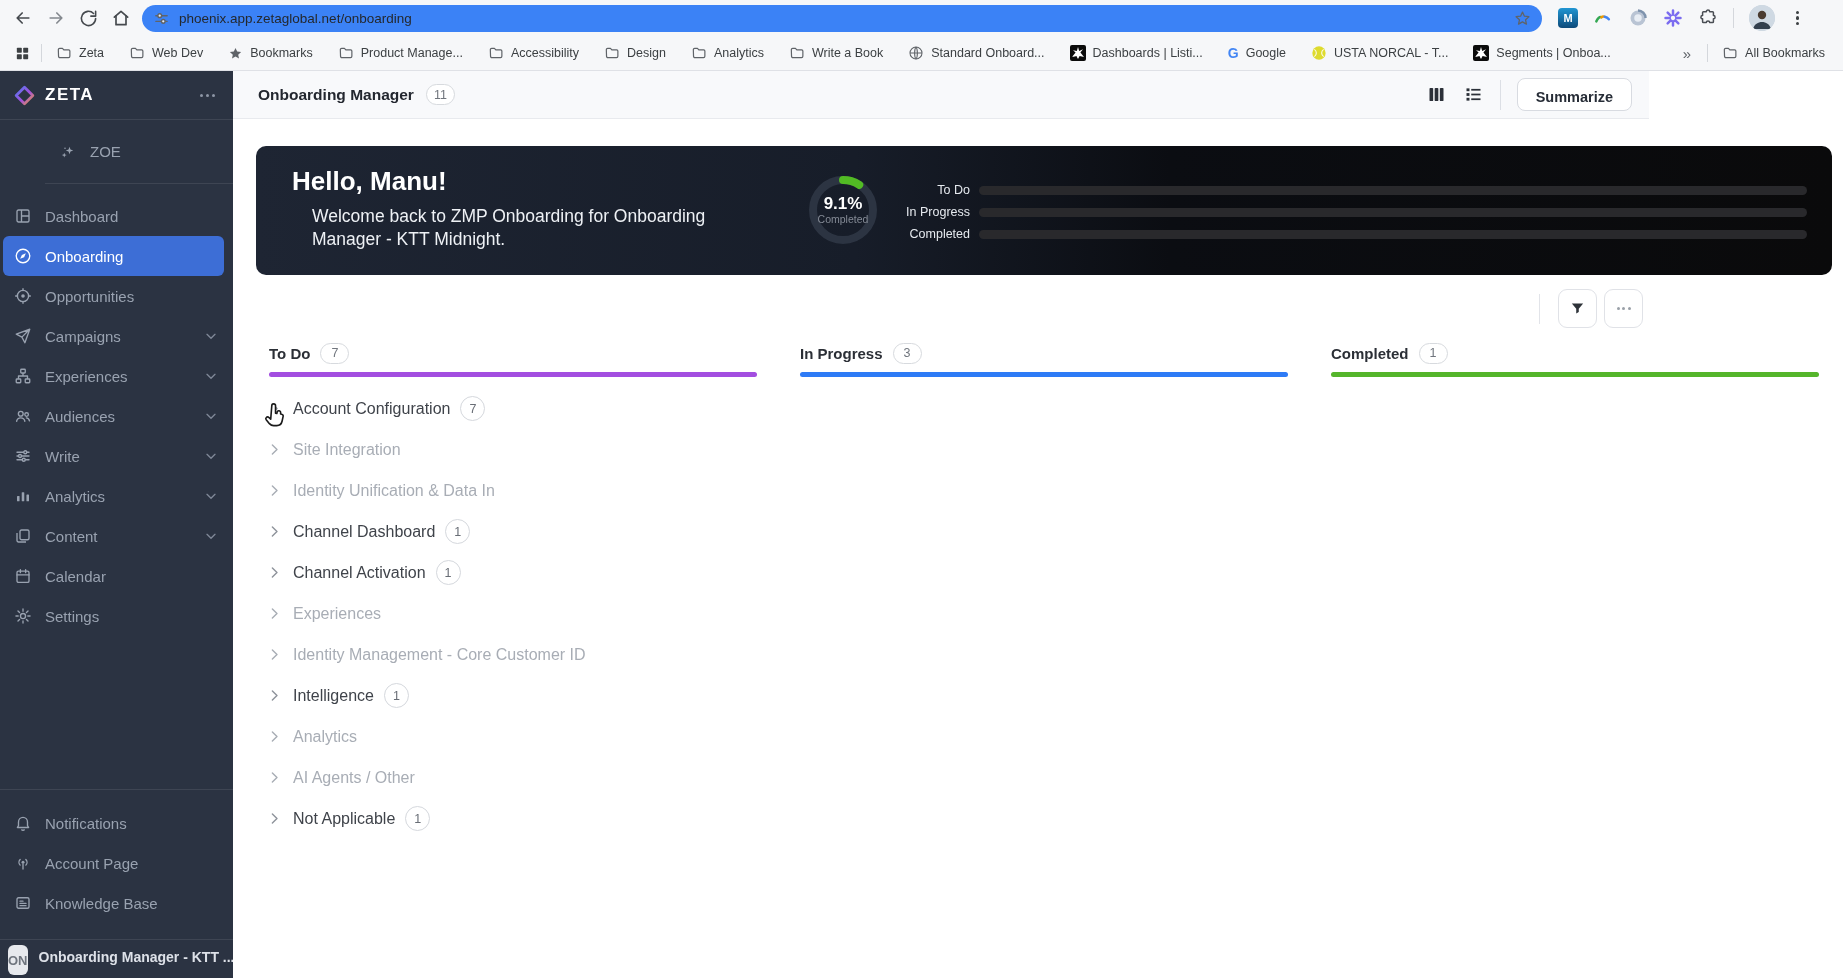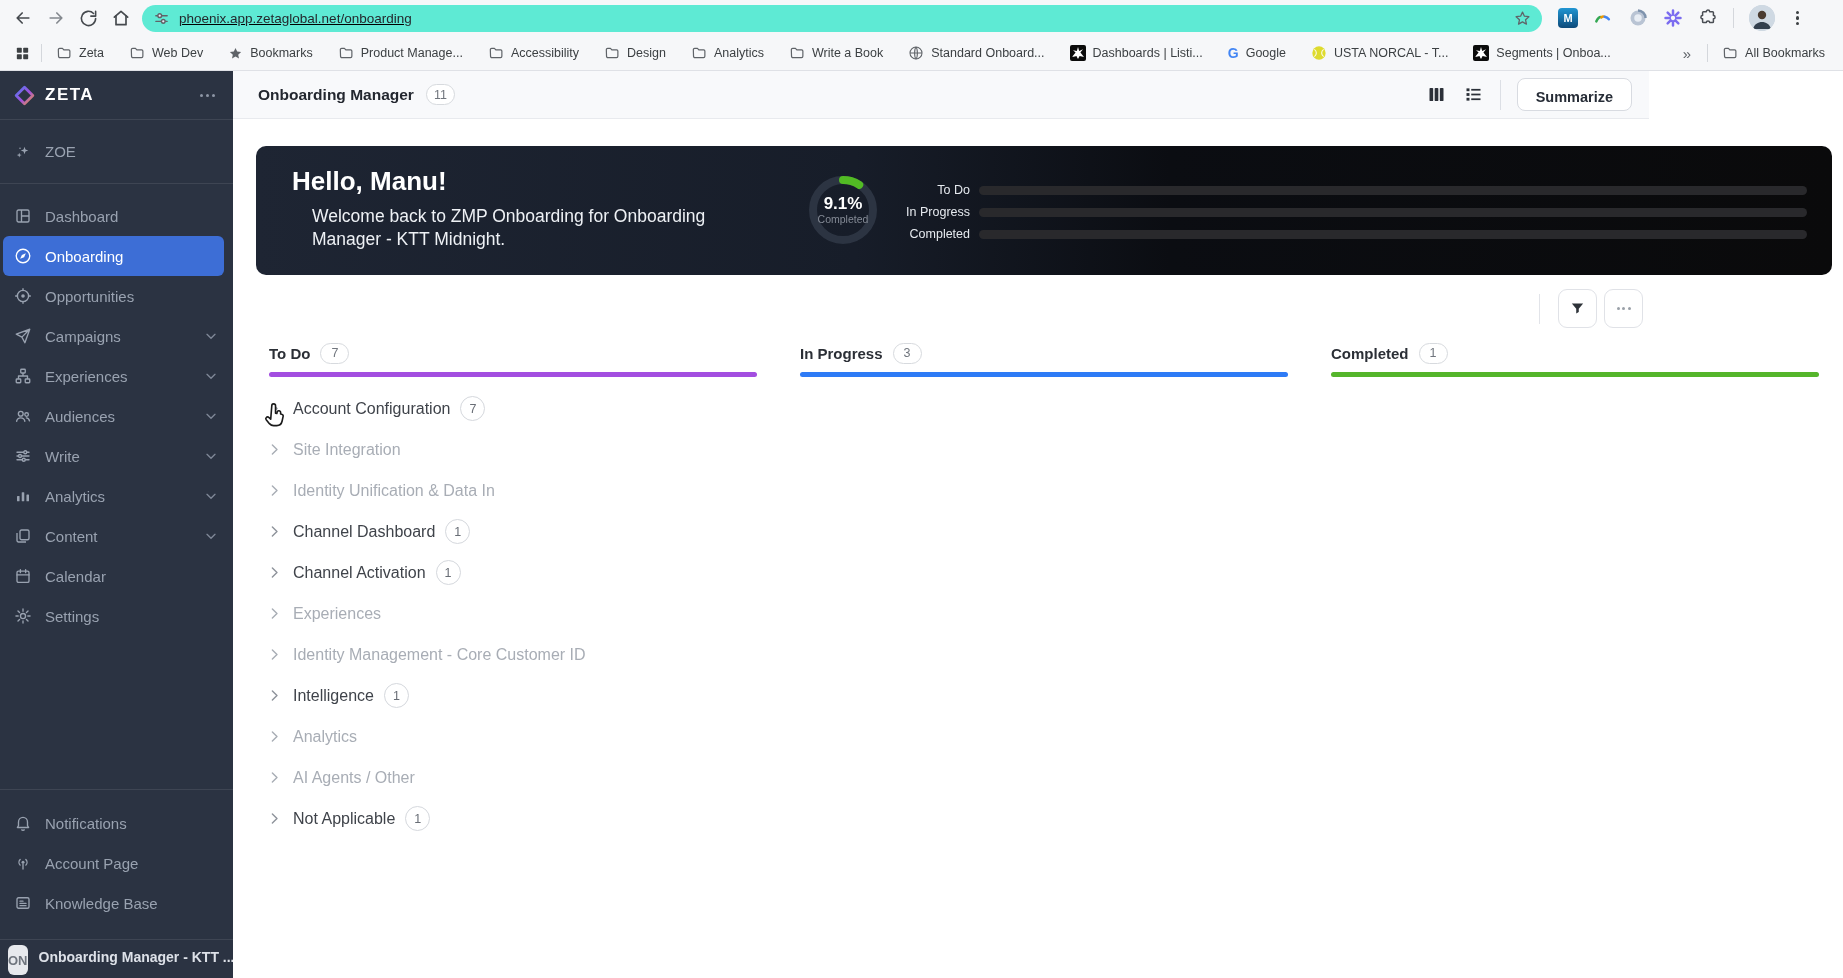--- a/index.html
+++ b/index.html
@@ -5,21 +5,21 @@
   html,body{margin:0;padding:0;}
   body{font-family:"Liberation Sans",sans-serif;background:#fff;}
   .screen{position:relative;width:1843px;height:978px;overflow:hidden;background:#fff;}
   svg{display:block;}
 
   
   .browser{position:absolute;top:0;left:0;width:1843px;height:71px;background:#f6f7f9;border-bottom:1px solid #dfe1e6;box-sizing:border-box;}
   .toolbar{height:36px;display:flex;align-items:center;}
   .nav-icons{display:flex;align-items:center;gap:13px;padding:0 11px 0 13px;color:#45494e;}
   .nav-icons .fwd{color:#84898f;}
-  .addr{width:1400px;height:27px;background:#5eead4;border-radius:14px;display:flex;align-items:center;padding:0 11px;gap:9px;box-sizing:border-box;text-decoration:underline;}
+  .addr{width:1400px;height:27px;background:#3b82f6;border-radius:14px;display:flex;align-items:center;padding:0 11px;gap:9px;box-sizing:border-box;}
   .addr-url{font-size:13.5px;color:#24282d;flex:1;white-space:nowrap;overflow:hidden;}
   .addr .star{color:#5f6368;}
   .ext-row{display:flex;align-items:center;gap:15px;margin-left:16px;color:#4a4e54;}
   .ext-m{width:20px;height:20px;border-radius:4px;background:linear-gradient(180deg,#2196d3,#0d4a7a);color:#fff;font-size:11px;font-weight:bold;display:flex;align-items:center;justify-content:center;}
   .vdiv{width:1px;height:20px;background:#d4d7dc;}
   .avatar-br{width:26px;height:26px;border-radius:50%;overflow:hidden;background:#c9d4de;}
   .kebab{display:flex;flex-direction:column;gap:2.5px;padding:0 6px;}
   .kebab i{width:3.2px;height:3.2px;border-radius:50%;background:#3c4043;}
 
   .bm-bar{height:34px;display:flex;align-items:center;padding:0 14px;font-size:12.5px;color:#3c4043;}
@@ -30,21 +30,21 @@
   .bm-spacer{flex:1;}
   .g-glyph{color:#4285F4;font-weight:bold;font-size:14px;}
   .overflow-chev{color:#5f6368;font-size:15px;margin-right:16px;cursor:pointer;}
 
   
   .sidebar{position:absolute;top:71px;left:0;width:233px;height:907px;background:#2b3342;color:#99a2b0;overflow:hidden;}
   .brand{height:48px;display:flex;align-items:center;padding:0 14px;border-bottom:1px solid rgba(255,255,255,.09);}
   .brand-name{color:#fff;font-weight:bold;font-size:17px;letter-spacing:1.5px;margin-left:10px;}
   .brand-dots{margin-left:auto;display:flex;gap:3px;padding:4px;cursor:pointer;}
   .brand-dots i{width:3px;height:3px;border-radius:50%;background:#8d96a5;}
-  .zoe{height:63px;display:flex;align-items:center;padding:0 14px;border-bottom:1px solid rgba(255,255,255,.09);font-size:15px;cursor:pointer;}
+  .zoe{height:63px;display:flex;align-items:center;padding:0 14px;border-bottom:1px solid rgba(255,255,255,.09);font-size:15px;cursor:pointer;margin-left:45px;}
   .zoe .lbl{margin-left:13px;}
   .nav{padding-top:12px;}
   .nav-item{height:40px;display:flex;align-items:center;padding:0 14px;font-size:15px;cursor:pointer;}
   .nav-item .lbl{margin-left:13px;}
   .nav-item .chev{margin-left:auto;color:#7f8897;}
   .nav-item.selected{background:#3d6ed6;color:#fff;border-radius:6px;margin:0 9px 0 3px;padding:0 11px;}
   .sb-footer{position:absolute;bottom:0;left:0;right:0;}
   .sb-links{border-top:1px solid rgba(255,255,255,.09);padding:13px 0 16px;}
   .sb-user{border-top:1px solid rgba(255,255,255,.09);height:33px;display:flex;align-items:flex-start;padding:5px 8px 0;gap:11px;}
   .sb-avatar{width:31px;height:30px;border-radius:6px;background:#e7e9ed;color:#6f757e;font-size:13px;font-weight:bold;display:flex;align-items:center;justify-content:center;}

